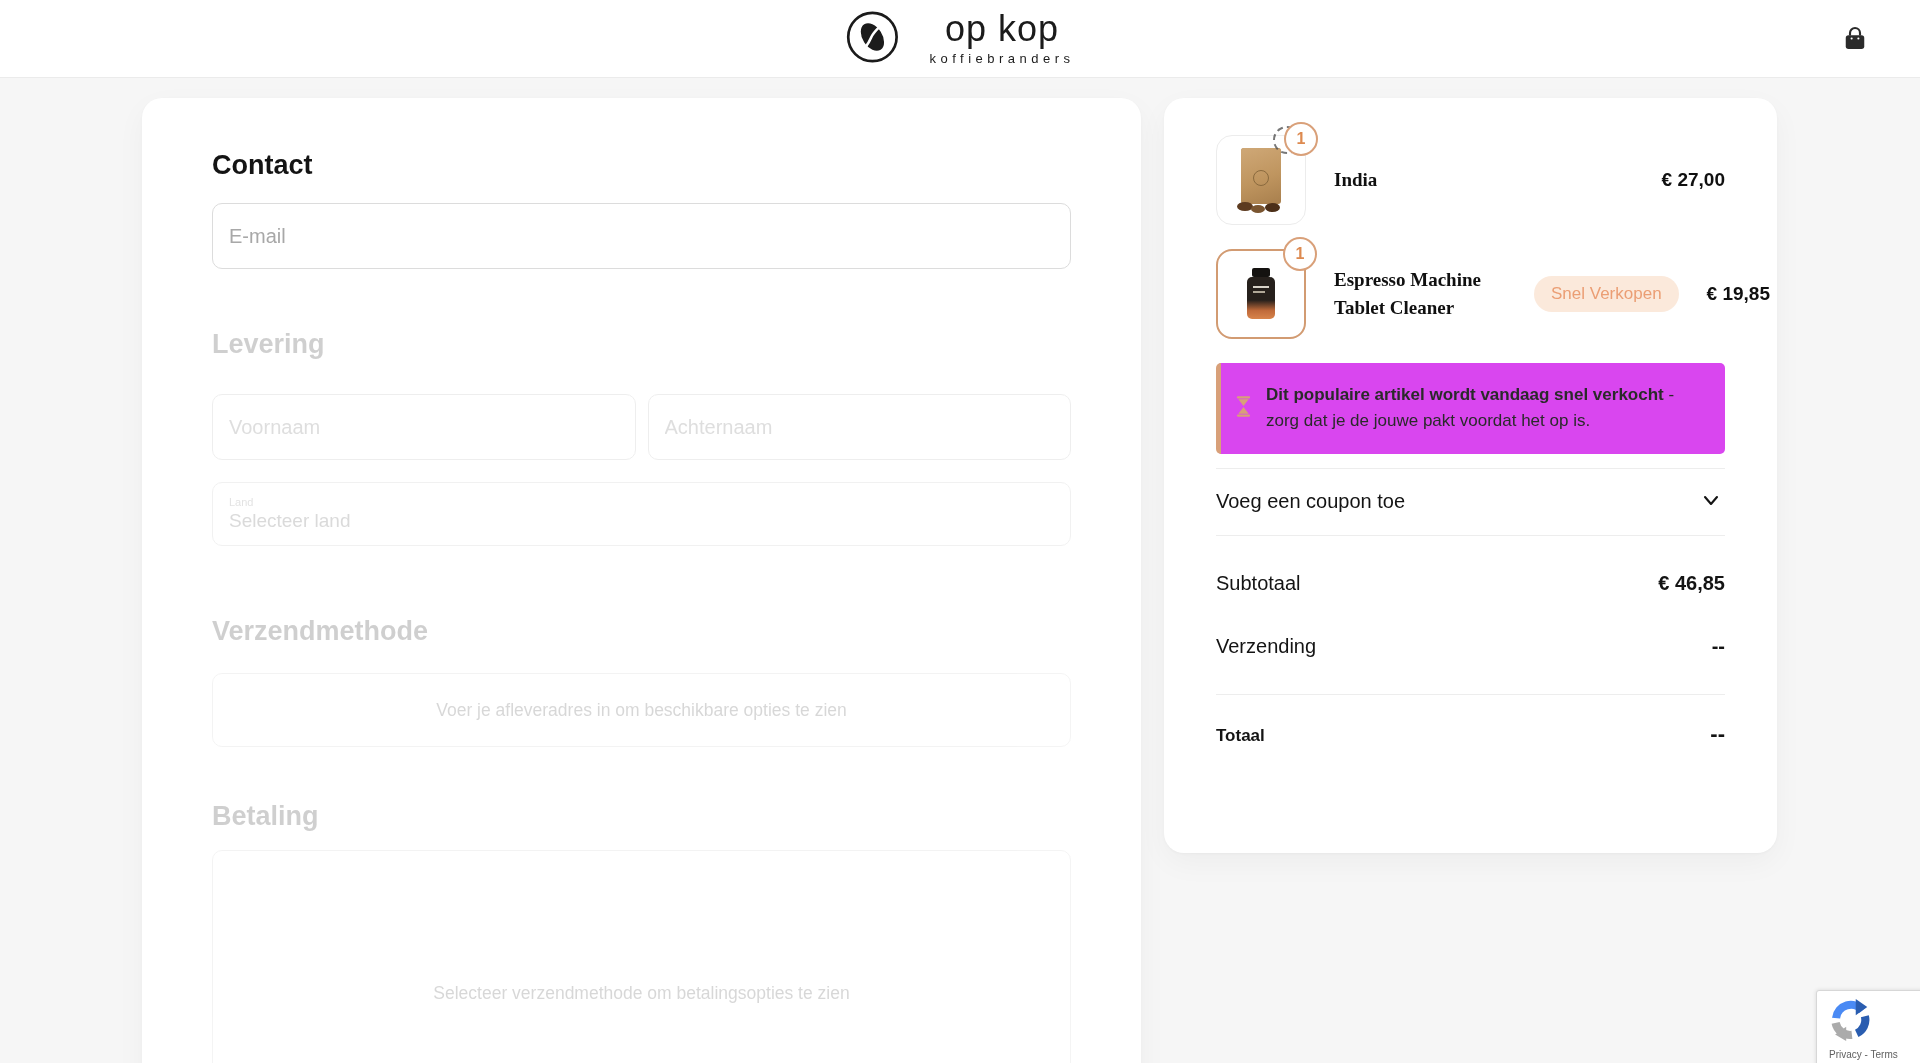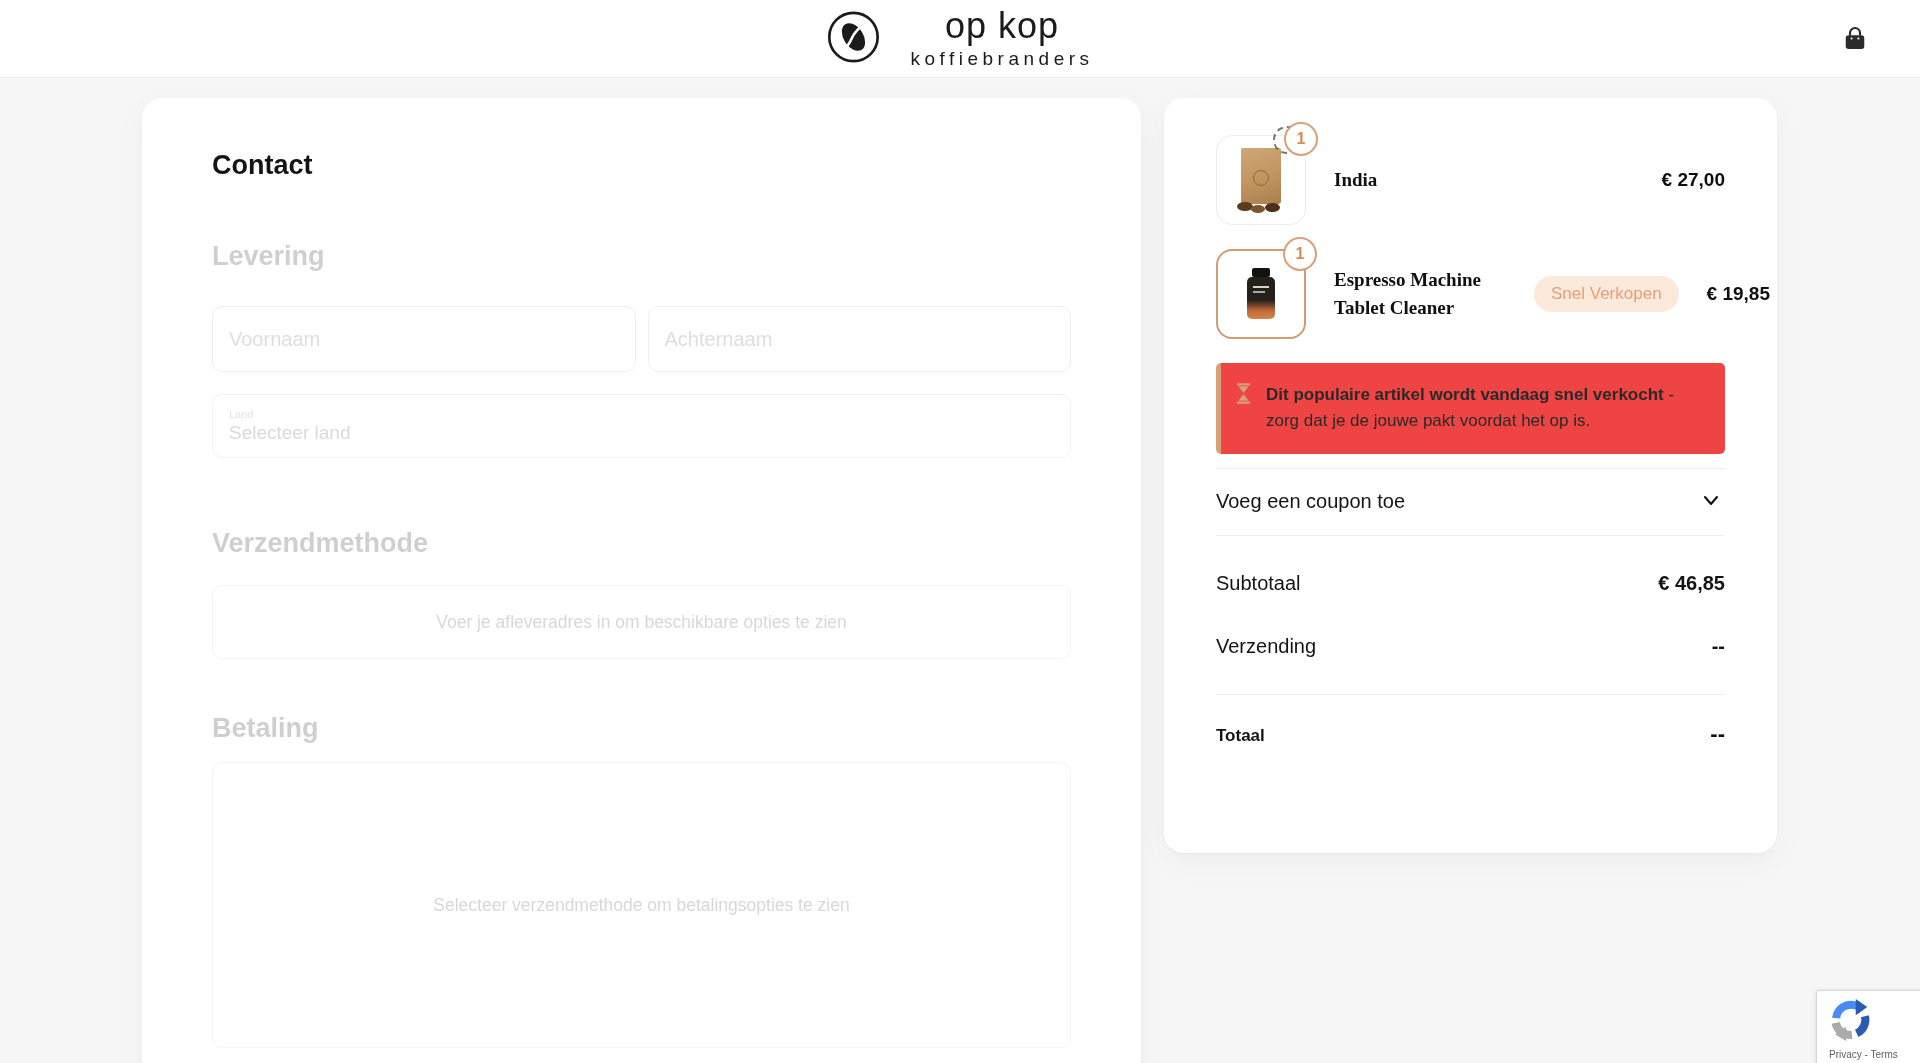--- a/index.html
+++ b/index.html
@@ -15,21 +15,21 @@
   .header {
     position:absolute; top:0; left:0; width:1920px; height:78px;
     background:#ffffff; border-bottom:1px solid #ebebeb; z-index:5;
   }
   .logo {
     position:absolute; left:50%; top:50%; transform:translate(-50%,-50%);
     display:flex; align-items:center; gap:30px; cursor:pointer;
   }
   .logo-text { display:flex; flex-direction:column; align-items:center; }
   .logo-name { font-size:36px; font-weight:500; letter-spacing:1px; color:#1b1b1b; line-height:1; }
-  .logo-tagline { font-size:19px; font-weight:500; letter-spacing:4.5px; color:#1b1b1b; margin-top:4px; }
+  .logo-tagline { font-size:13px; font-weight:500; letter-spacing:4.5px; color:#1b1b1b; margin-top:4px; }
   .cart-btn {
     position:absolute; right:50px; top:24px; width:30px; height:30px;
     background:none; border:none; cursor:pointer; padding:0;
   }
 
   
   .card {
     position:absolute; background:#ffffff; border-radius:20px;
     box-shadow:0 1px 3px rgba(0,0,0,0.03), 0 10px 30px rgba(0,0,0,0.04);
   }
@@ -116,22 +116,22 @@
   .bottle-cap { position:absolute; left:6px; top:0; width:18px; height:9px; background:#141210; border-radius:2px; }
   .bottle-body {
     position:absolute; left:1px; top:9px; width:28px; height:42px; border-radius:5px;
     background:linear-gradient(180deg,#26201c 0%,#26201c 55%,#c06a3a 80%,#d8844b 100%);
   }
   .bottle-label-line { position:absolute; left:7px; top:18px; width:16px; height:2px; background:#d8d2c8; }
   .bottle-label-line.l2 { top:23px; width:12px; background:#b0a898; }
 
   
   .alert {
-    display:flex; align-items:flex-start; gap:13px;
-    background:#ef4444; border-left:5px solid #d8a079; border-radius:5px;
+    display:flex; align-items:center; gap:13px;
+    background:#d946ef; border-left:5px solid #d8a079; border-radius:5px;
     padding:19px 20px 19px 13px; margin-top:2px;
   }
   .alert-text { font-size:17px; line-height:1.55; color:#2a2a2a; }
   .alert-text b { font-weight:700; }
 
   .divider { border:none; border-top:1px solid #ededed; }
   .div-1 { margin-top:14px; }
 
   .coupon-row {
     display:flex; justify-content:space-between; align-items:center;
@@ -184,20 +184,21 @@
         <circle cx="9.3" cy="11.6" r="0.85" fill="#ffffff"></circle>
         <circle cx="14.7" cy="11.6" r="0.85" fill="#ffffff"></circle>
       </svg>
     </span>
   </button>
 </header>
 
 <section class="card card-left">
 
   <h2 class="section-heading">Contact</h2>
+  <input class="txt-input contact-input" type="email" placeholder="E-mail" style="">
 
   <div class="disabled-zone sec-levering">
     <h2 class="section-heading">Levering</h2>
     <div class="name-row">
       <input class="txt-input" type="text" placeholder="Voornaam" style="">
       <input class="txt-input" type="text" placeholder="Achternaam" style="">
     </div>
     <div class="country-field">
       <span class="country-label">Land</span>
       <span class="country-value">Selecteer land</span>

